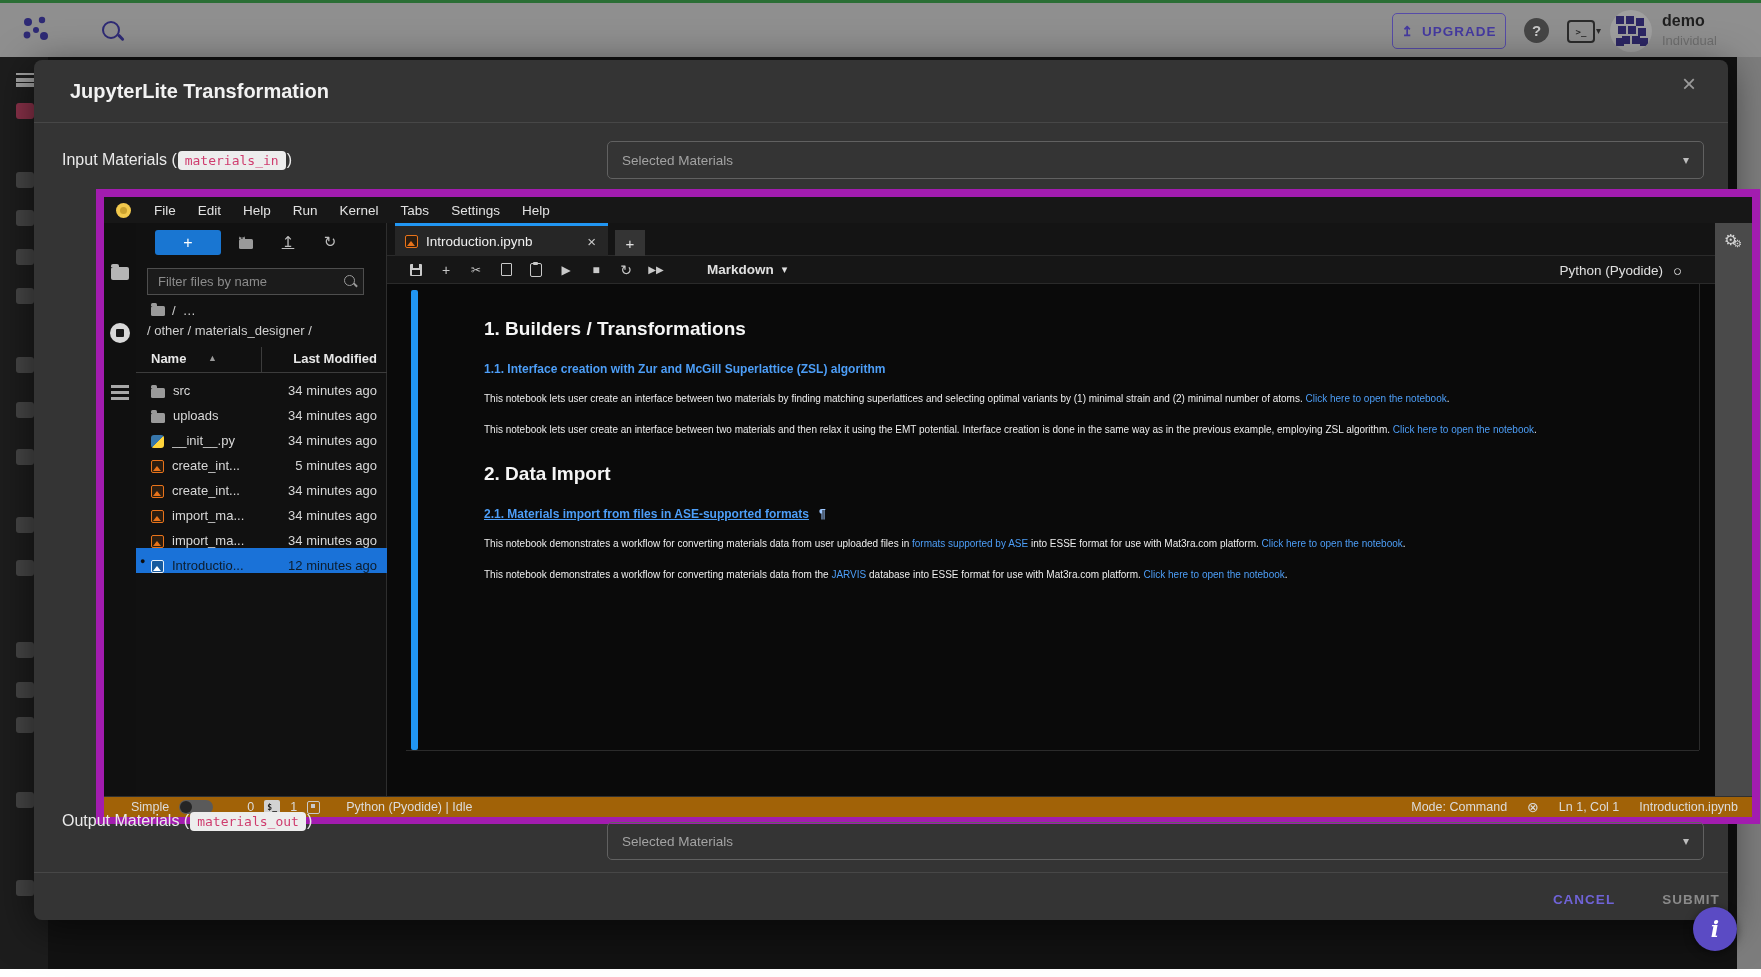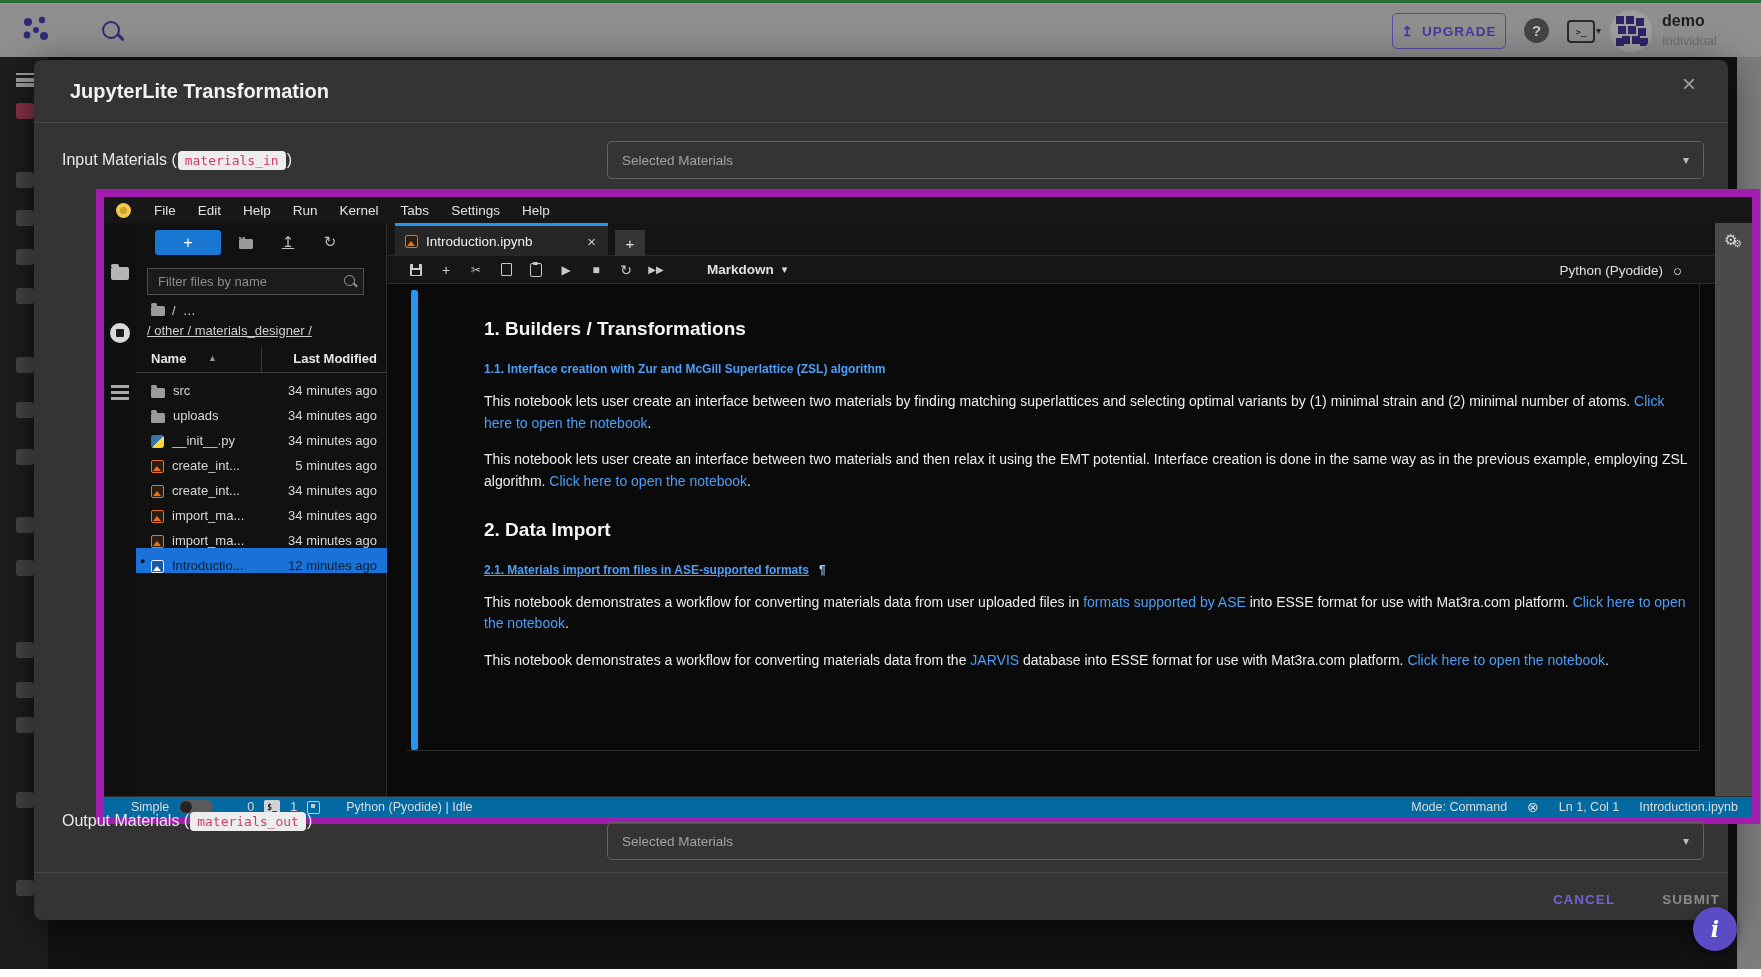--- a/index.html
+++ b/index.html
@@ -73,21 +73,21 @@
   .folder-ico{display:inline-block;width:14px;height:10px;background:#9a9a9a;border-radius:1.5px;position:relative;vertical-align:-1px;}
   .folder-ico::before{content:"";position:absolute;left:0;top:-3px;width:6px;height:3px;background:#9a9a9a;border-radius:1.5px 1.5px 0 0;}
   .folder-plus{position:absolute;left:100px;}
   .folder-plus::after{content:"+";position:absolute;left:3px;top:-2px;color:#111;font-size:10px;font-weight:bold;}
   .filter-box{position:absolute;left:11px;top:45px;width:217px;height:27px;background:#1b1b1b;border:1px solid #4e4e4e;
       color:#d0d0d0;font-size:13px;padding:0 26px 0 10px;box-sizing:border-box;font-family:"Liberation Sans",sans-serif;}
   .filter-box::placeholder{color:#8b8b8b;}
   .filter-search{position:absolute;left:208px;top:52px;width:9px;height:9px;border:1.5px solid #9a9a9a;border-radius:50%;}
   .filter-search::after{content:"";position:absolute;left:8px;top:8px;width:5px;height:1.5px;background:#9a9a9a;transform:rotate(45deg);}
   .crumb1{position:absolute;left:15px;top:80px;color:#cfcfcf;font-size:13px;display:flex;align-items:center;gap:7px;}
-  .crumb2{position:absolute;left:11px;top:100px;color:#cfcfcf;font-size:13px;text-decoration:underline;}
+  .crumb2{position:absolute;left:11px;top:100px;color:#cfcfcf;font-size:13px;}
   .fb-header{position:absolute;left:0px;top:124px;width:251px;height:26px;border-bottom:1px solid #3c3c3c;box-sizing:border-box;}
   .fb-header .name{position:absolute;left:15px;top:4px;color:#e8e8e8;font-size:13px;font-weight:bold;}
   .fb-header .sort{position:absolute;left:72px;top:6px;color:#9a9a9a;font-size:9px;}
   .fb-header .mod{position:absolute;right:10px;top:4px;color:#e8e8e8;font-size:13px;font-weight:bold;}
   .fb-coldiv{position:absolute;left:125px;top:0;width:1px;height:25px;background:#3c3c3c;}
   .file-list{position:absolute;left:0;top:150px;width:251px;}
   .file-row{position:relative;height:25px;display:flex;align-items:flex-end;color:#d8d8d8;font-size:13px;}
   .file-row .f-ic{margin-left:15px;margin-right:8px;flex:0 0 auto;}
   .file-row .f-name{flex:1 1 auto;white-space:nowrap;overflow:hidden;}
   .file-row .f-mod{flex:0 0 auto;margin-right:10px;}
@@ -129,24 +129,24 @@
   .nb-scroll{position:absolute;left:0;top:61px;width:1328px;height:512px;background:#0a0a0a;}
   .cell-bar{position:absolute;left:24px;top:6px;width:7px;height:460px;background:#2196f3;border-radius:2px;}
   .cell-border-b{position:absolute;left:19px;top:466px;width:1293px;height:1px;background:#2b2b2b;}
   .cell-border-r{position:absolute;left:1312px;top:0px;width:1px;height:466px;background:#2b2b2b;}
   .nb-content{position:absolute;left:97px;top:8px;width:1212px;color:#ededed;}
   .nb-h1{font-size:23px;font-weight:bold;color:#f5f5f5;margin:4px 0 22px;}
   .nb-h2{font-size:19px;font-weight:bold;color:#f5f5f5;margin:26px 0 18px;}
   .nb-h3{font-size:12px;font-weight:bold;color:#4d9ef7;margin:22px 0 15px;}
   .nb-h3.u{text-decoration:underline;}
   .nb-h3 .pilcrow{color:#9ec7ff;text-decoration:none;display:inline-block;margin-left:10px;}
-  .nb-p{font-size:14px;line-height:1.55;margin:0 0 15px;}
+  .nb-p{font-size:10px;line-height:1.55;margin:0 0 15px;}
   .nb-link{color:#4d9ef7;}
 
-  .statusbar{position:absolute;left:0;top:599px;width:1648px;height:20px;background:#0369a1;border-top:1px solid #303030;
+  .statusbar{position:absolute;left:0;top:599px;width:1648px;height:20px;background:#a16207;border-top:1px solid #303030;
       display:flex;align-items:center;color:#dcdcdc;font-size:12.5px;}
   .sb-left{display:flex;align-items:center;margin-left:27px;gap:10px;}
   .toggle{width:34px;height:14px;background:#5a5a5a;border-radius:8px;position:relative;border:none;padding:0;}
   .toggle::after{content:"";position:absolute;left:1px;top:1px;width:12px;height:12px;border-radius:50%;background:#252525;}
   .term-badge{width:16px;height:14px;background:#d2d2d2;border-radius:2px;color:#222;font-family:"DejaVu Sans Mono",monospace;
       font-size:8px;font-weight:bold;display:flex;align-items:center;justify-content:center;}
   .chip-ico{width:11px;height:11px;border:1.5px solid #c9c9c9;border-radius:2px;position:relative;}
   .chip-ico::after{content:"";position:absolute;left:2.5px;top:2.5px;width:4px;height:4px;background:#c9c9c9;}
   .sb-right{position:absolute;right:14px;display:flex;align-items:center;gap:20px;}
 

